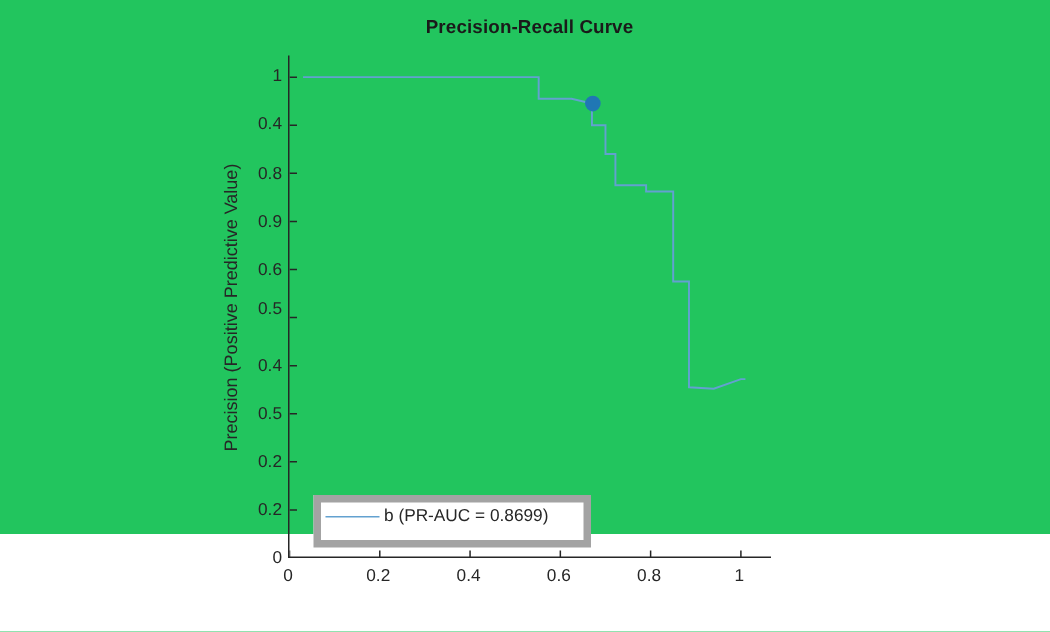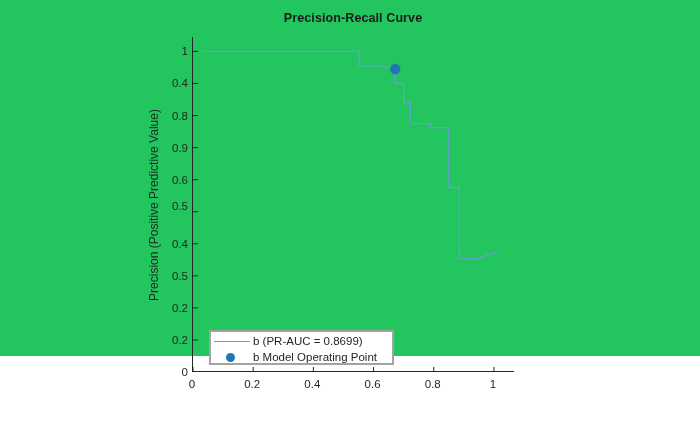--- a/index.html
+++ b/index.html
@@ -106,21 +106,21 @@
     white-space: nowrap;
   }
   
   #legend {
     position: absolute;
     left: 209px;
     top: 330px;
     width: 185px;
     height: 35px;
     background: #ffffff;
-    border: 2px solid #a3a3a3;
+    border: 5px solid #a3a3a3;
     box-sizing: border-box;
   }
   .legend-row {
     position: absolute;
     left: 0;
     height: 17px;
     width: 183px;
     display: flex;
     align-items: center;
   }
@@ -217,21 +217,15 @@
   <div id="ylabel">Precision (Positive Predictive Value)</div>
 
 
   <div id="legend">
     <div class="legend-row" id="legend-row-curve">
       <span class="legend-sample">
         <span class="legend-line"></span>
       </span>
       <span class="legend-text">b (PR-AUC = 0.8699)</span>
     </div>
-    <div class="legend-row" id="legend-row-point">
-      <span class="legend-sample">
-        <span class="legend-dot"></span>
-      </span>
-      <span class="legend-text">b Model Operating Point</span>
-    </div>
   </div>
 
 </div>
 
 </body></html>

